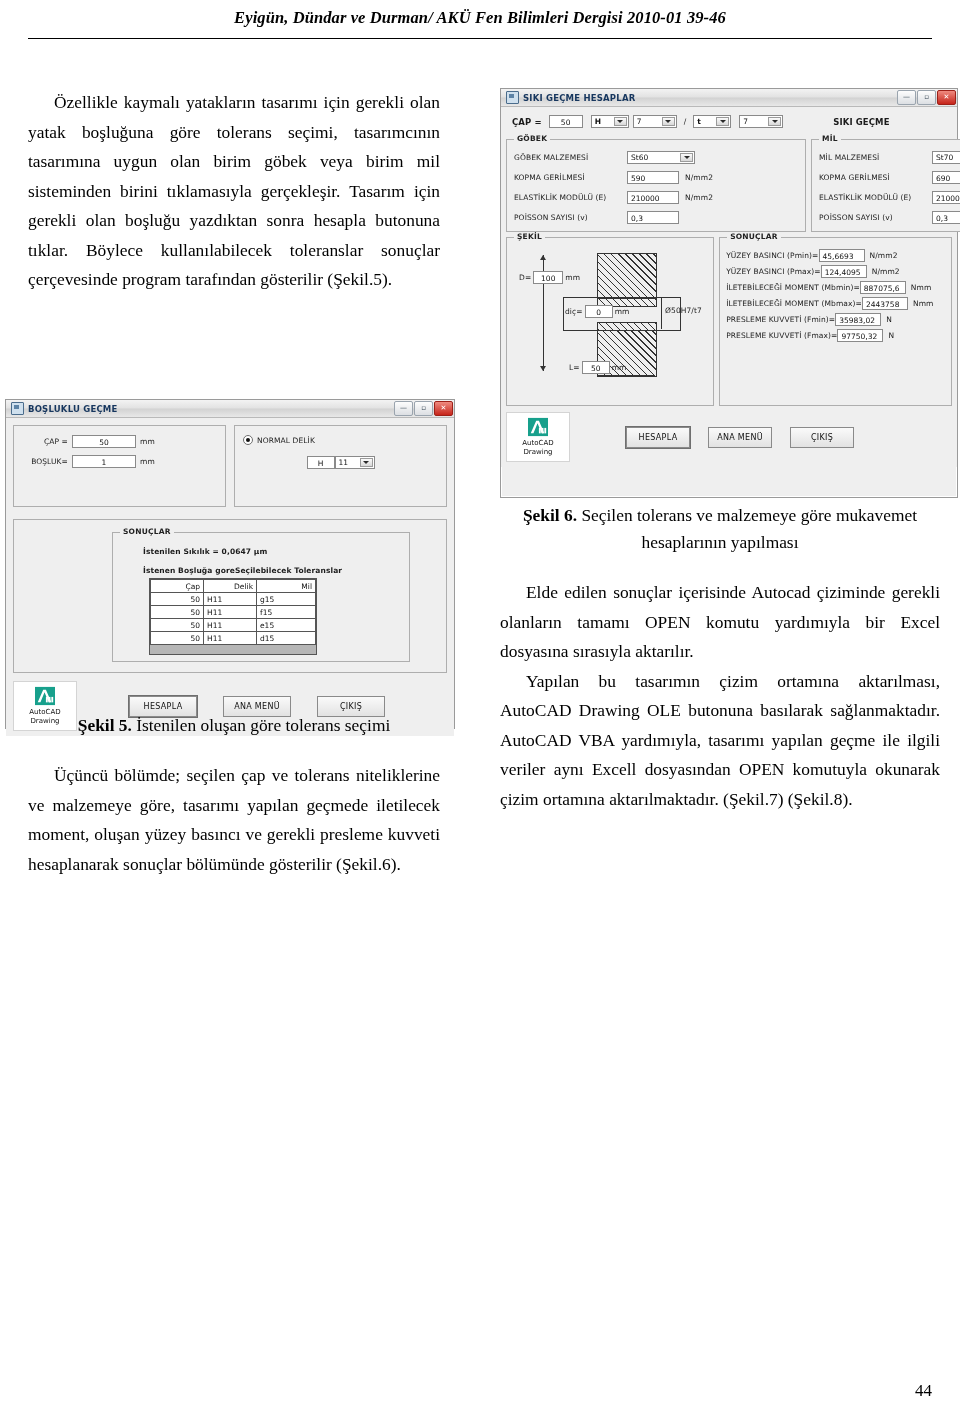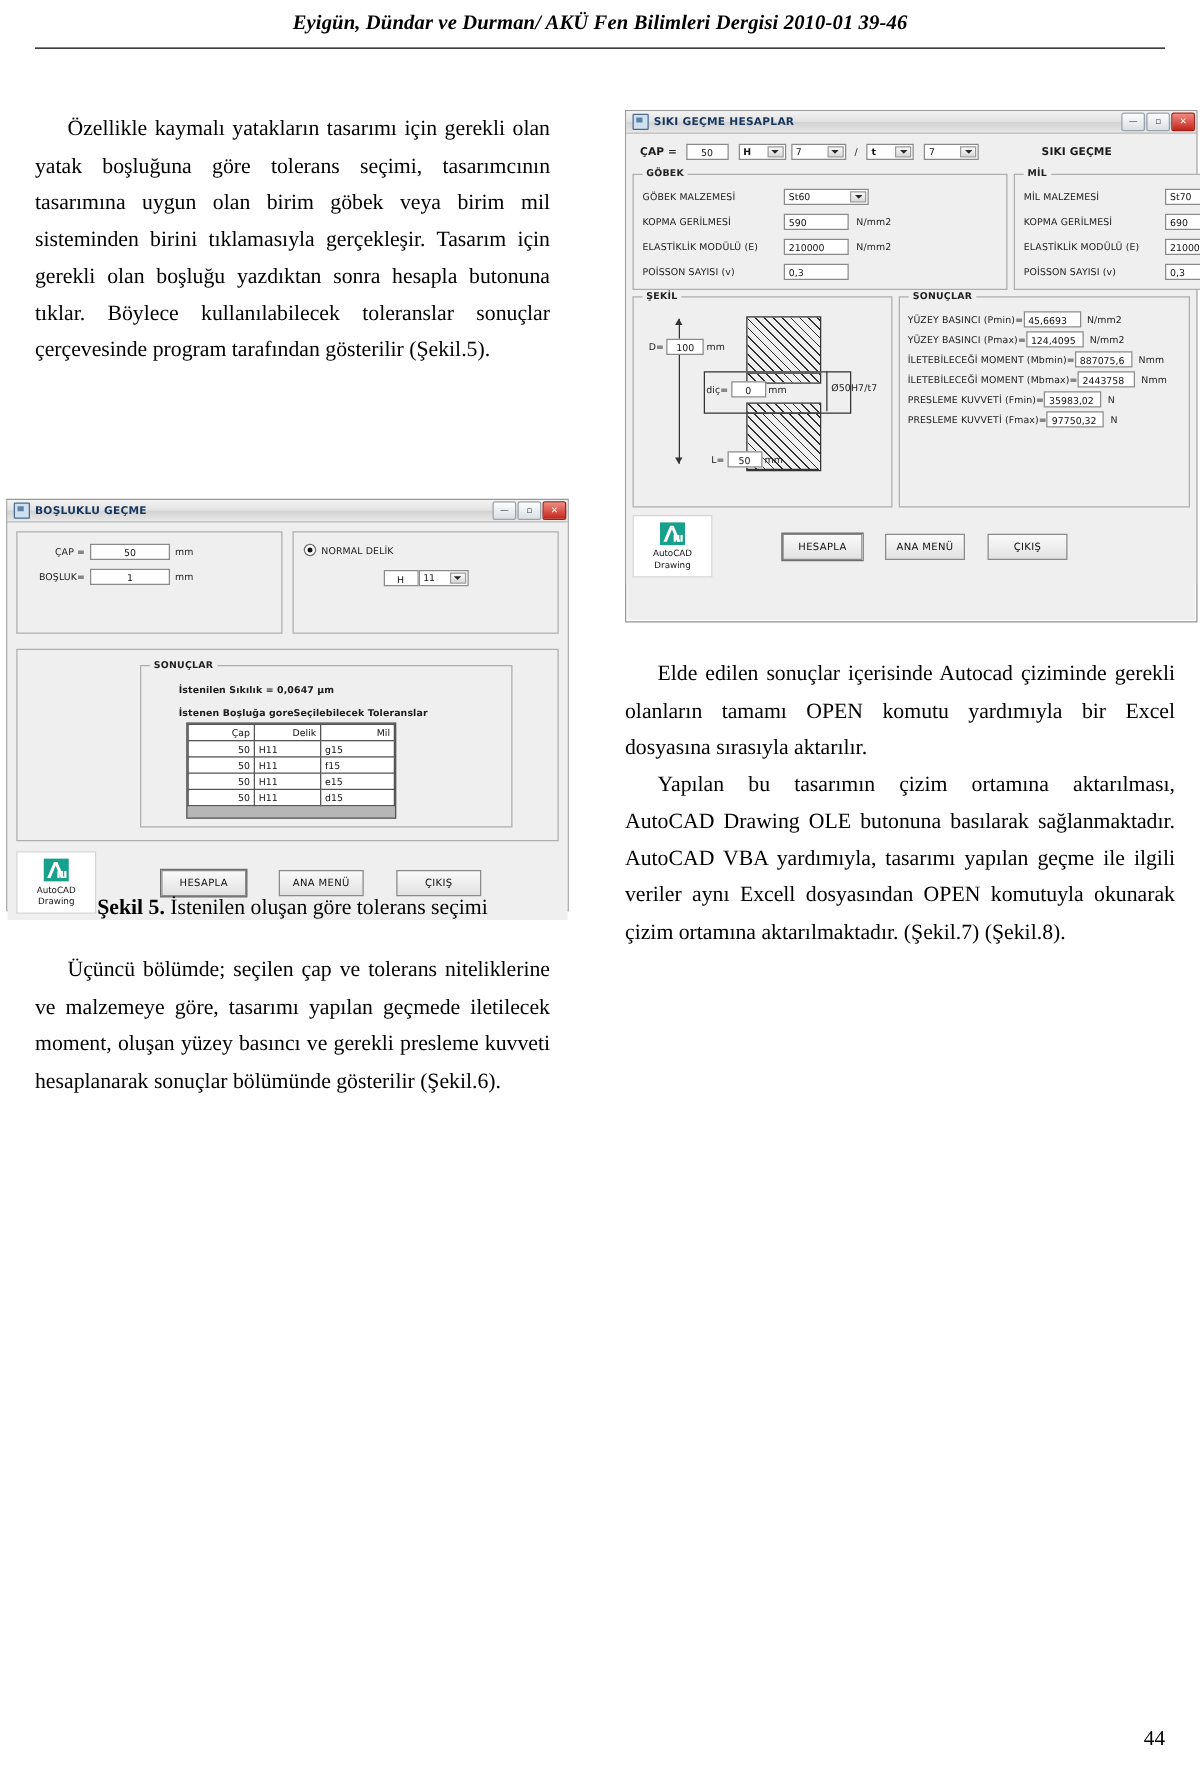--- a/index.html
+++ b/index.html
@@ -470,19 +470,22 @@
           <span class="btn focus" style="width:62px;">HESAPLA</span>
           <span class="btn" style="width:62px;">ANA MENÜ</span>
           <span class="btn" style="width:62px;">ÇIKIŞ</span>
         </div>
       </div>
 
     </div>
   </div>
 
   <div style="position:absolute;left:500px;top:502px;width:440px;">
+    <div class="caption">
+      <b>Şekil 6.</b><span> Seçilen tolerans ve malzemeye göre mukavemet hesaplarının yapılması</span>
+    </div>
     <p class="body indent" style="margin-top:22px;">Elde edilen sonuçlar içerisinde Autocad çiziminde gerekli olanların tamamı OPEN komutu yardımıyla bir Excel dosyasına sırasıyla aktarılır.</p>
     <p class="body indent" style="margin-top:0;">Yapılan bu tasarımın çizim ortamına aktarılması, AutoCAD Drawing OLE butonuna basılarak sağlanmaktadır. AutoCAD VBA yardımıyla, tasarımı yapılan geçme ile ilgili veriler aynı Excell dosyasından OPEN komutuyla okunarak çizim ortamına aktarılmaktadır. (Şekil.7) (Şekil.8).</p>
   </div>
 
   <div class="pagenum">44</div>
 
 </div>
 
 </body></html>

